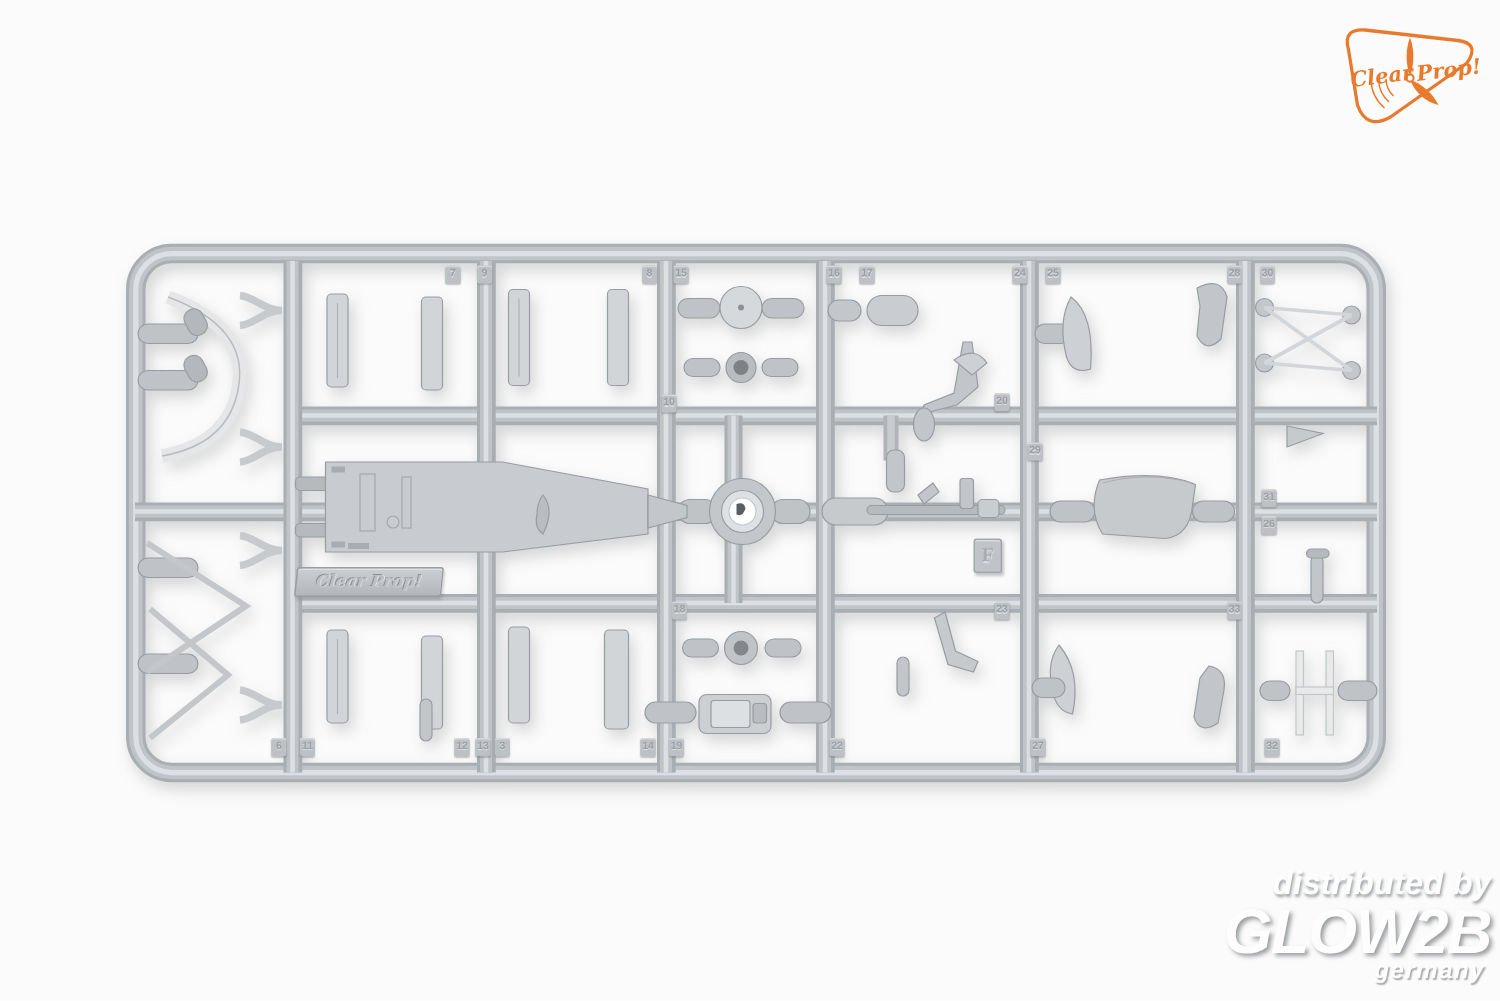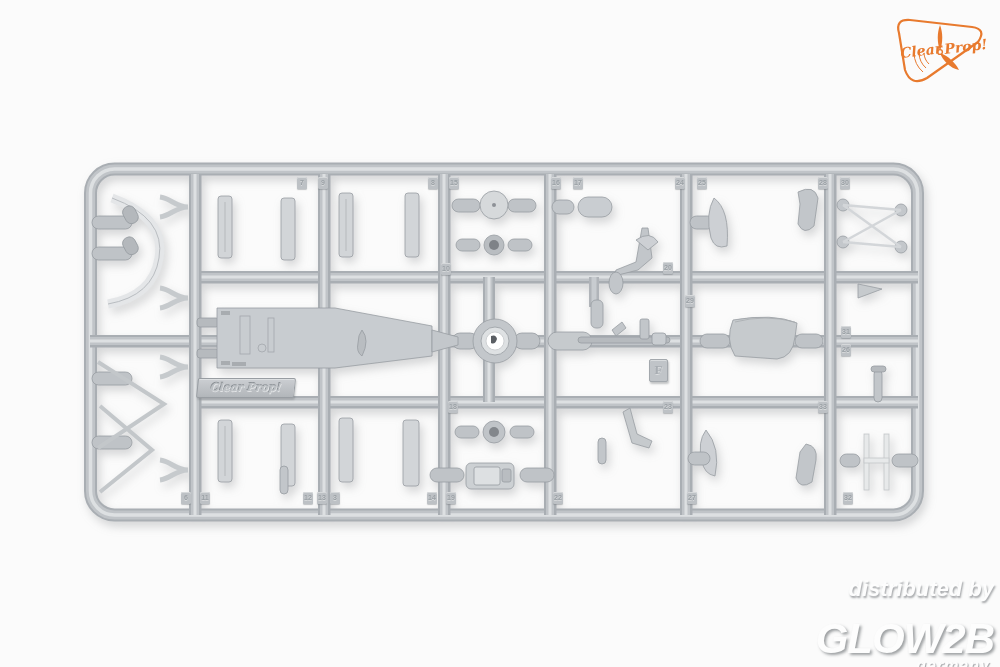--- a/index.html
+++ b/index.html
@@ -19,21 +19,21 @@
        font-family:"Liberation Serif",serif;text-shadow:0.5px 1px 0 #dcdee0;}
   .nameplate{position:absolute;left:197px;top:378px;width:96px;height:18px;
        background:linear-gradient(#cbced2,#b2b6ba);border:1px solid #989da2;border-radius:2px;
        transform:skewX(-6deg);box-shadow:1px 2px 2px rgba(110,114,118,.35),inset 0 1px 0 #dde0e2;
        color:#bcc0c4;font-family:"DejaVu Serif",serif;font-style:italic;font-weight:bold;
        font-size:11px;line-height:17px;text-align:center;
        text-shadow:0.6px 0.6px 0 #e2e4e6,-0.6px -0.6px 0 #8b9095;}
   .watermark{position:absolute;right:6px;top:578px;text-align:right;color:#fdfdfd;
        font-style:italic;font-weight:bold;line-height:1;}
   .watermark .l1{font-size:22px;text-shadow:1px 2px 2px rgba(148,151,154,.85);}
-  .watermark .l2{font-size:42px;letter-spacing:-1px;margin-top:18px;
+  .watermark .l2{font-size:42px;letter-spacing:-1px;margin-top:0;
        text-shadow:2px 2px 3px rgba(140,143,146,.85);}
   .watermark .l3{font-size:16px;letter-spacing:1px;margin-top:-2px;padding-right:4px;
        text-shadow:1px 1px 1px rgba(150,153,156,.85);}
 </style>
 </head>
 <body>
 
 <div class="stage">
 
   <svg class="sprue-svg" width="1000" height="667" viewBox="0 0 1000 667">

